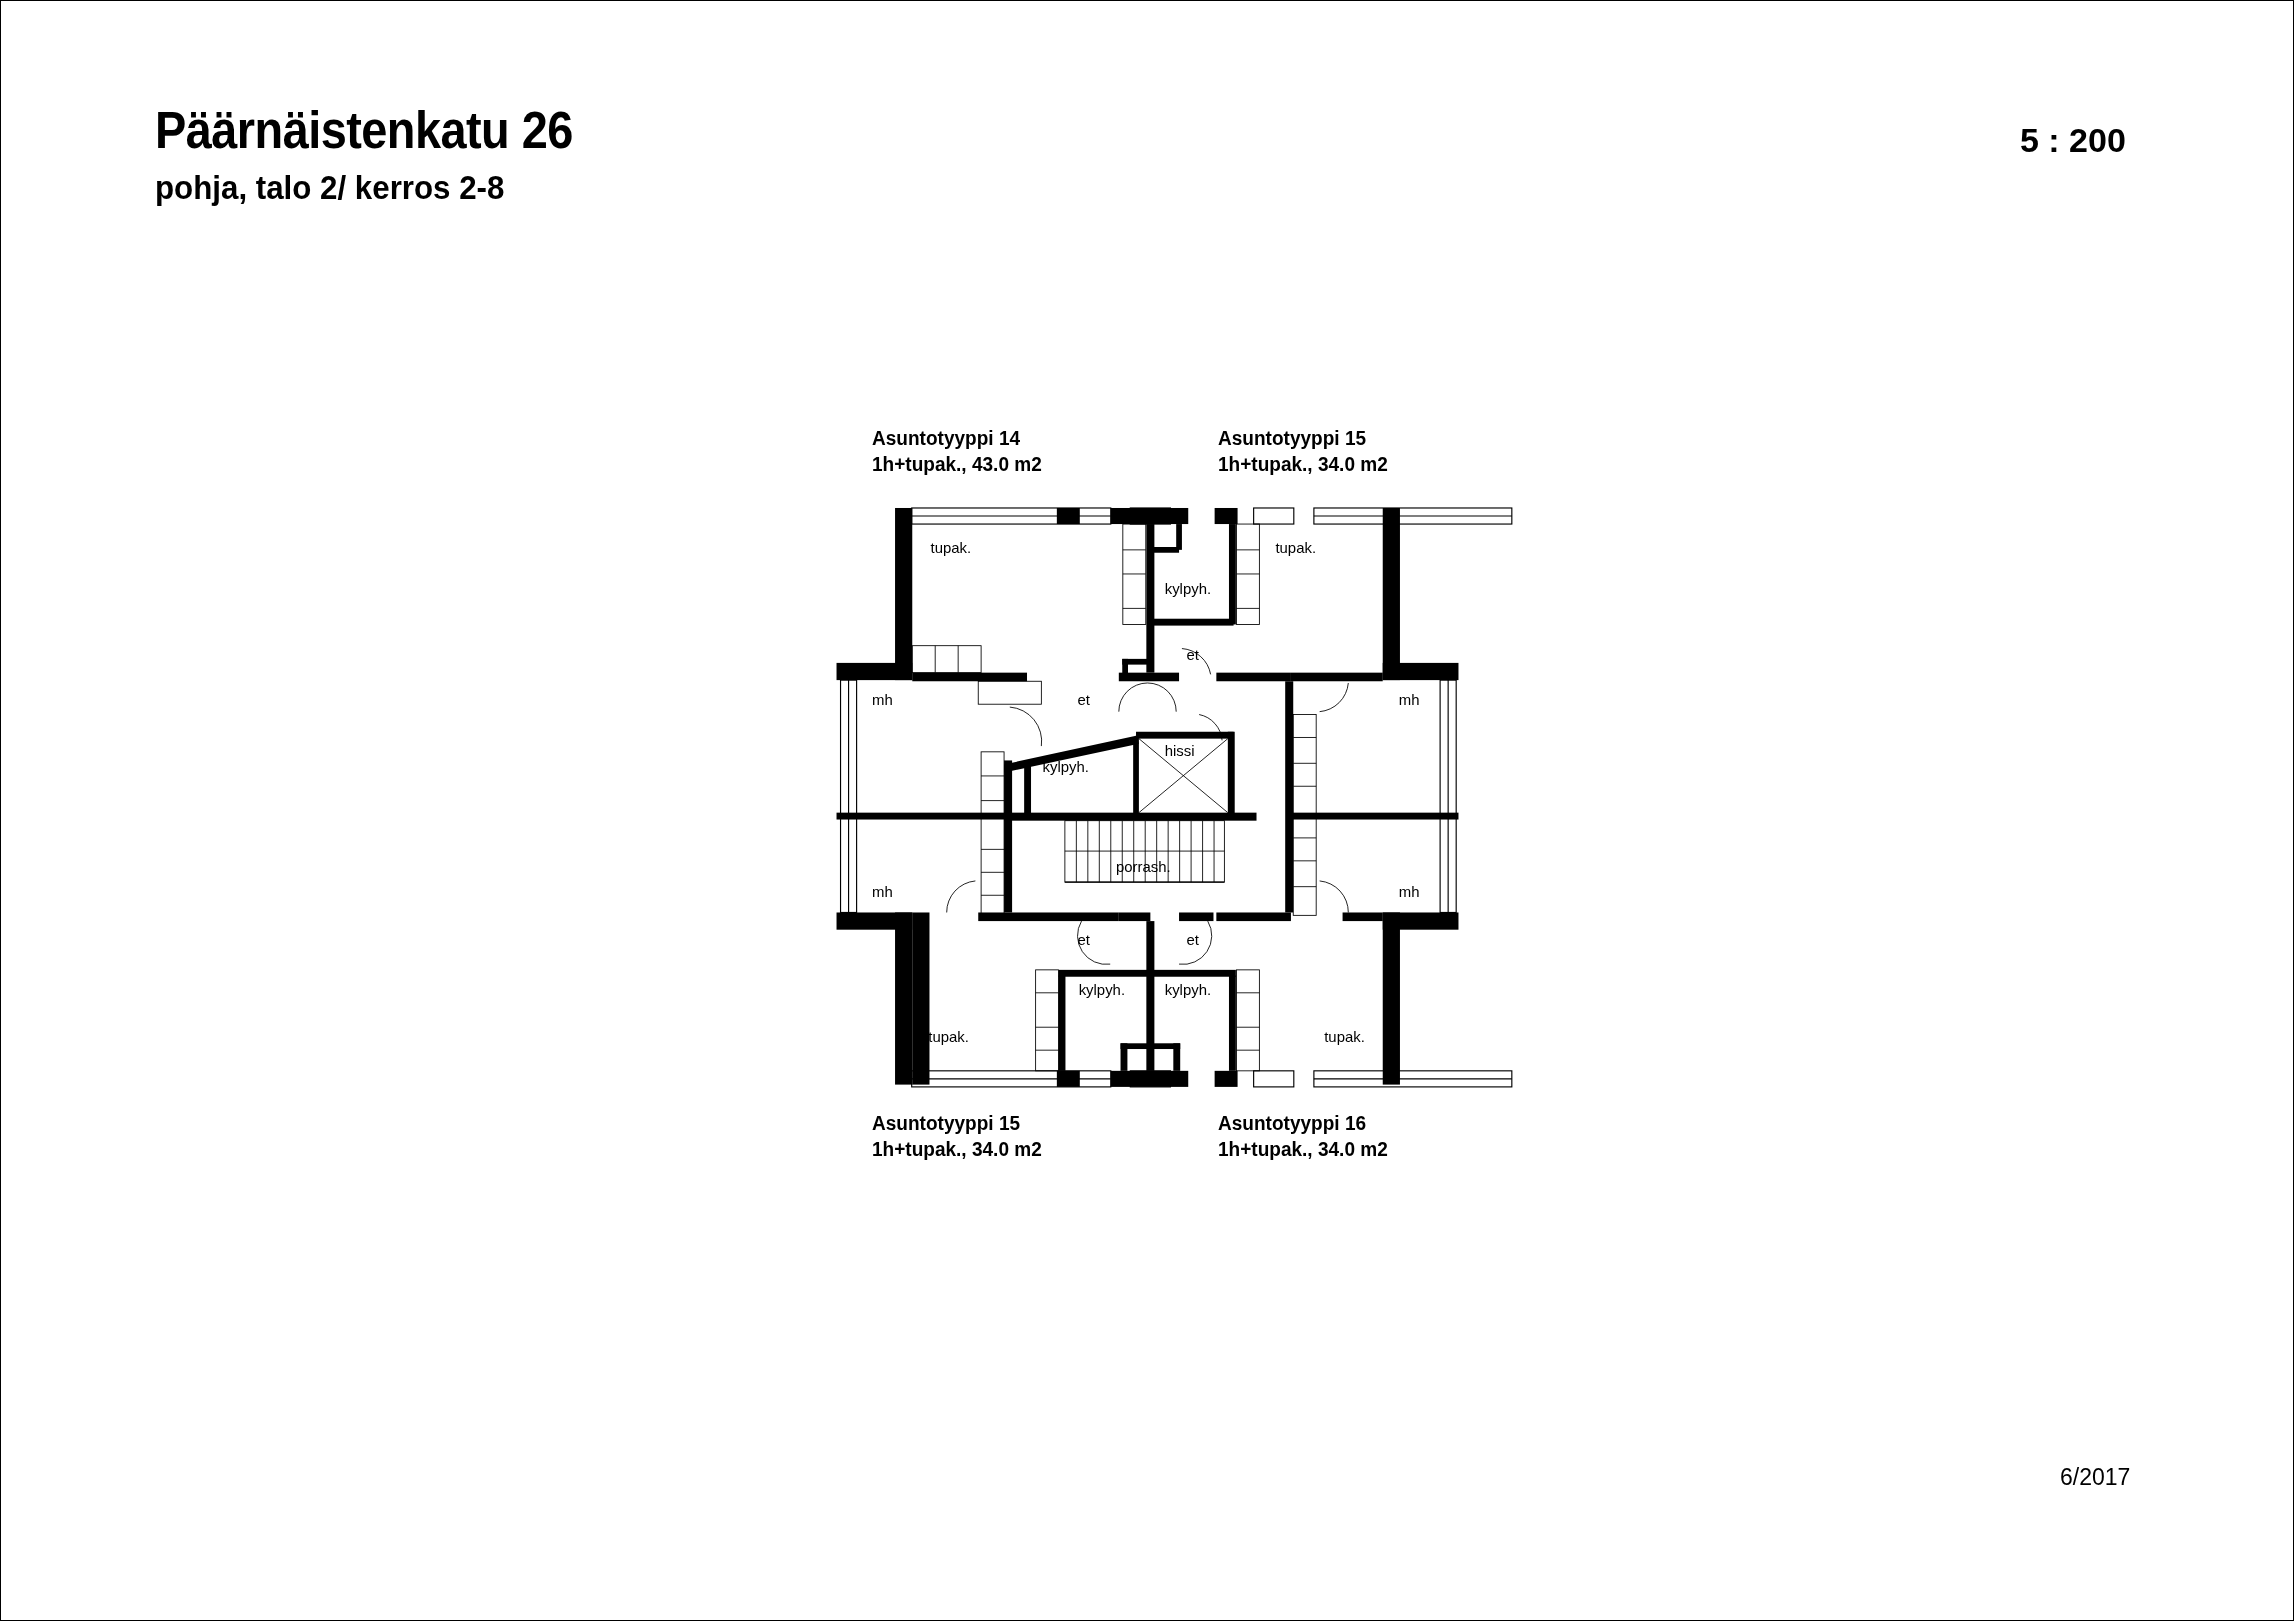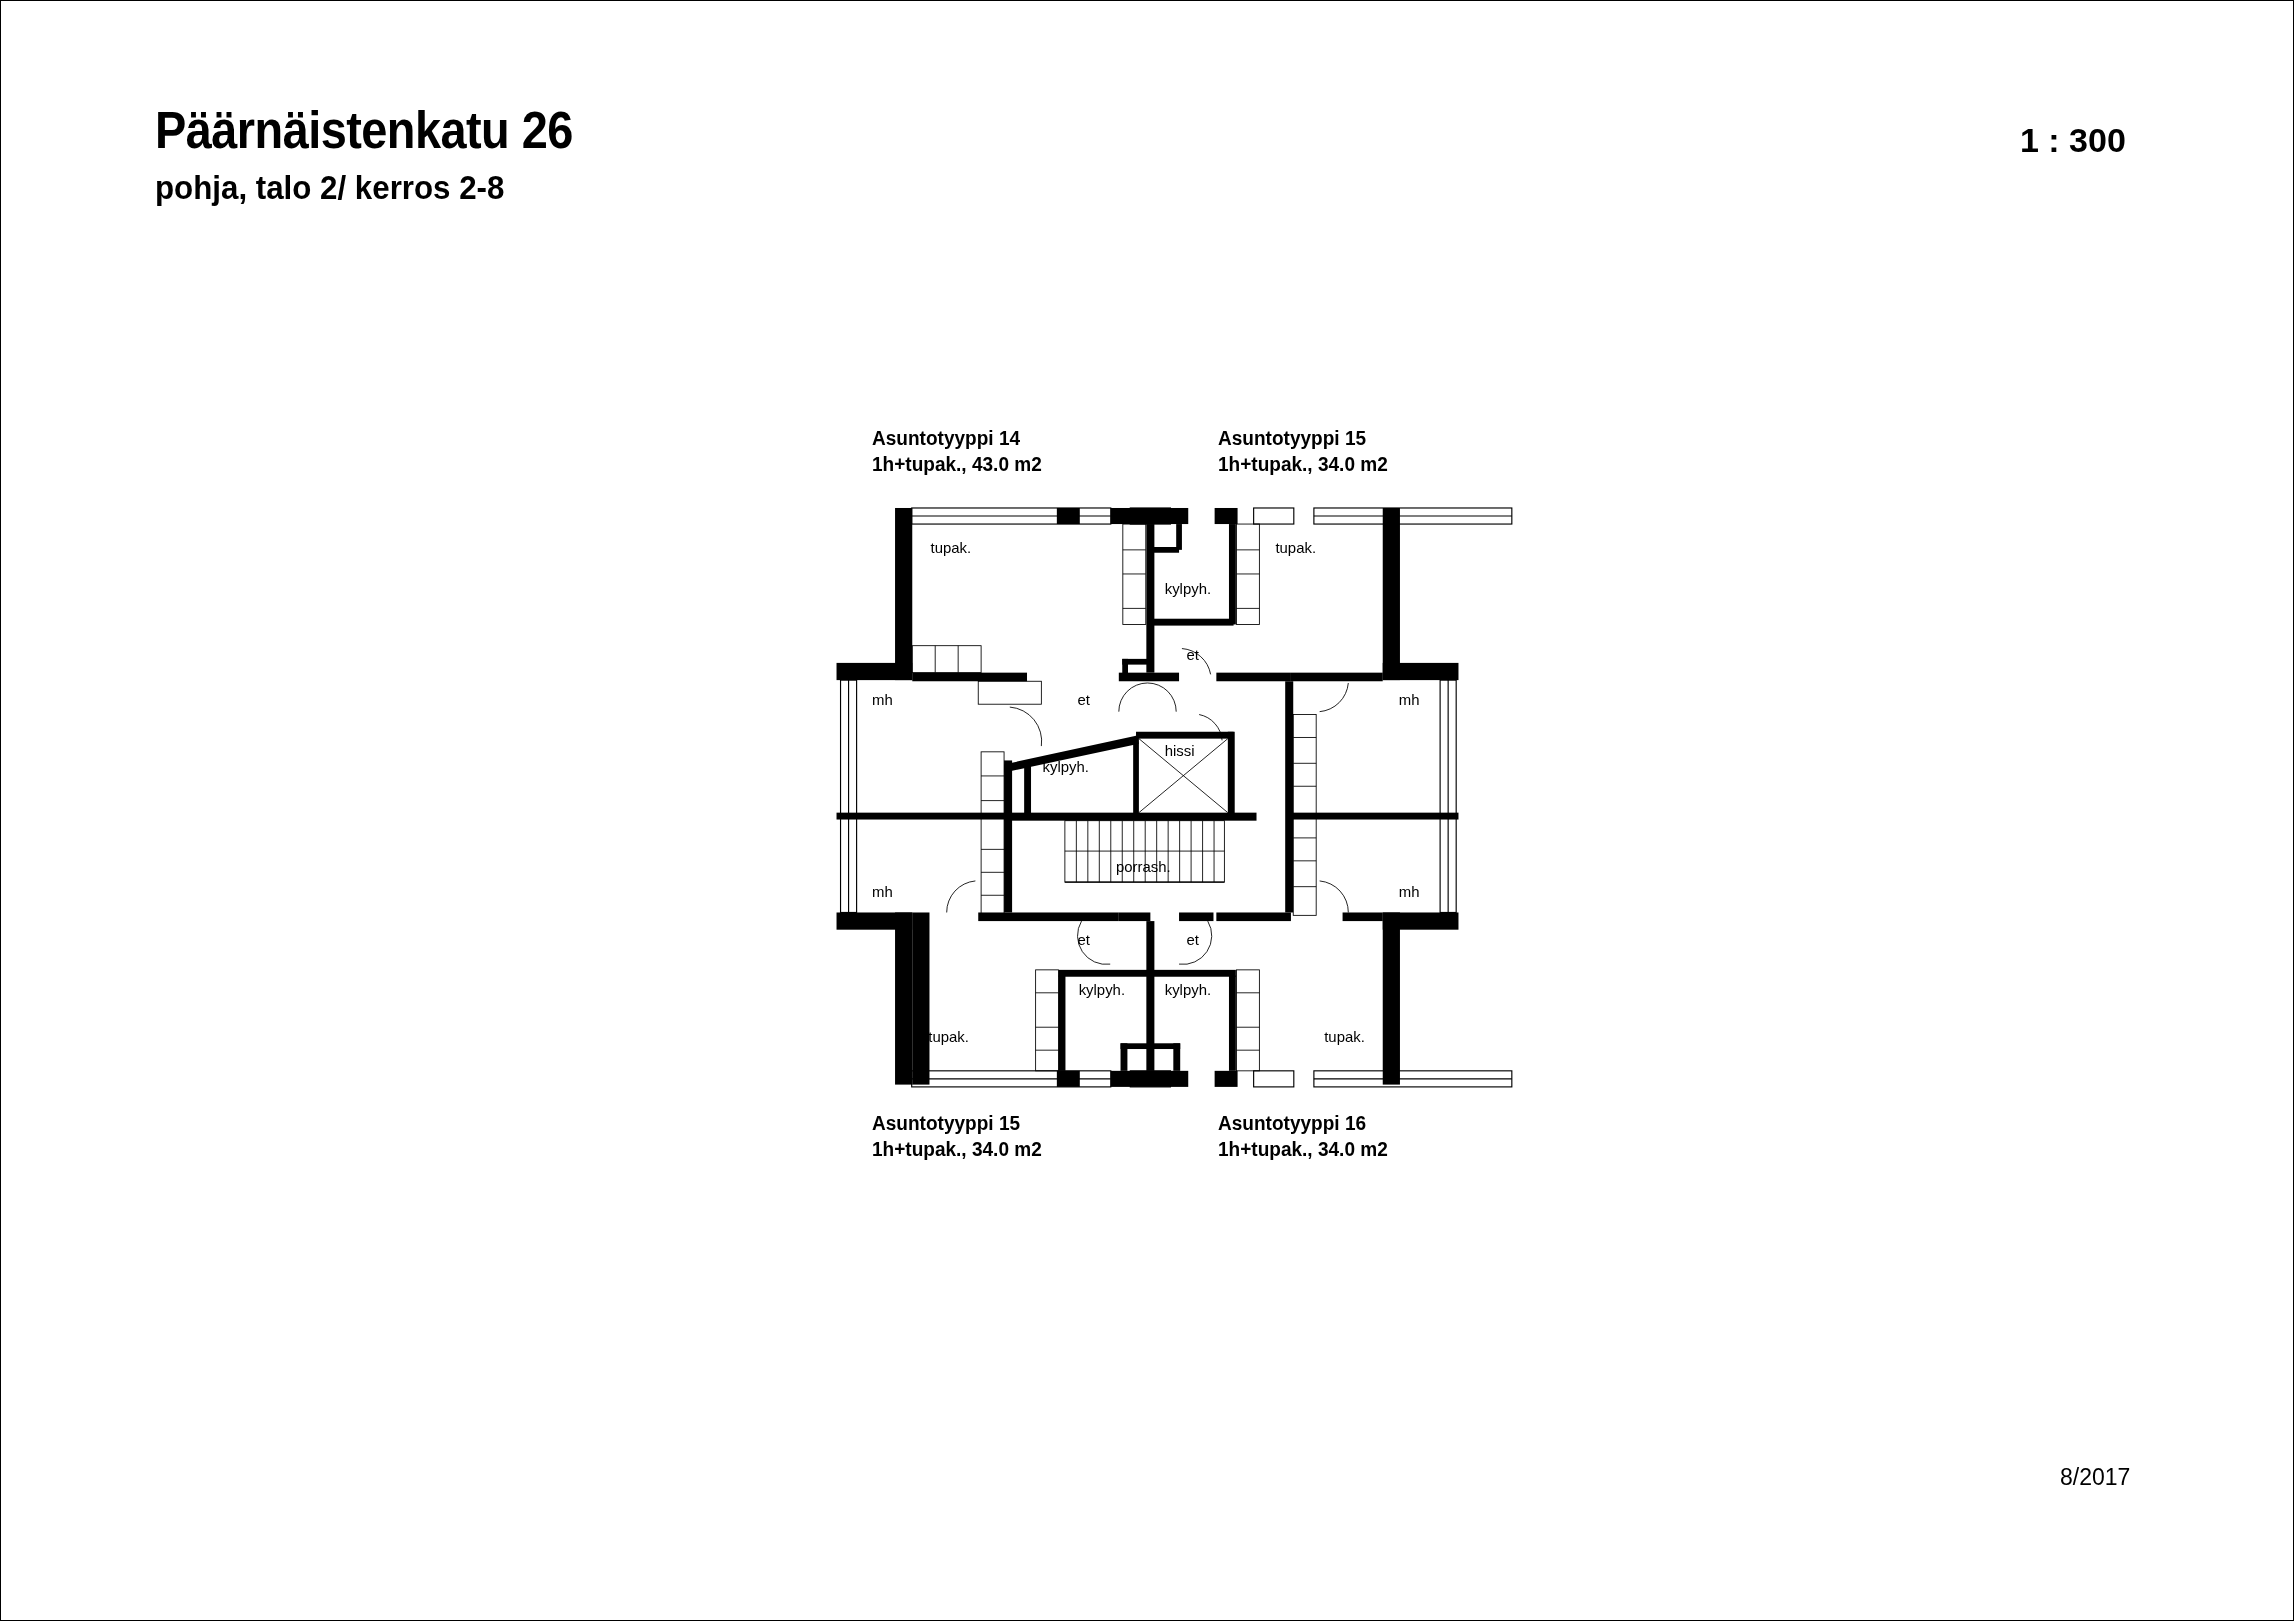--- a/index.html
+++ b/index.html
@@ -14,22 +14,22 @@
   svg.plan { position:absolute; left:0; top:0; }
   .room { font-family:"Liberation Sans", sans-serif; font-size:26px; fill:#000; }
 </style>
 </head>
 <body>
 
 <div class="frame"></div>
 
 <div class="title">Päärnäistenkatu 26</div>
 <div class="subtitle">pohja, talo 2/ kerros 2-8</div>
-<div class="scale">1 : 300</div>
-<div class="date">8/2017</div>
+<div class="scale">5 : 200</div>
+<div class="date">6/2017</div>
 
 <div class="unit-label" style="left:872px; top:425px;">
   <div>Asuntotyyppi 14</div>
   <div>1h+tupak., 43.0 m2</div>
 </div>
 <div class="unit-label" style="left:1218px; top:425px;">
   <div>Asuntotyyppi 15</div>
   <div>1h+tupak., 34.0 m2</div>
 </div>
 <div class="unit-label" style="left:872px; top:1110px;">

